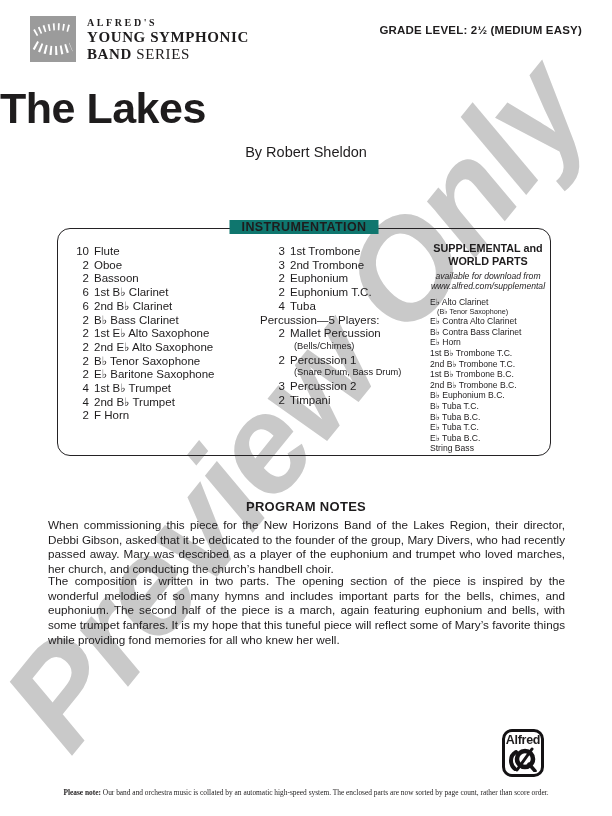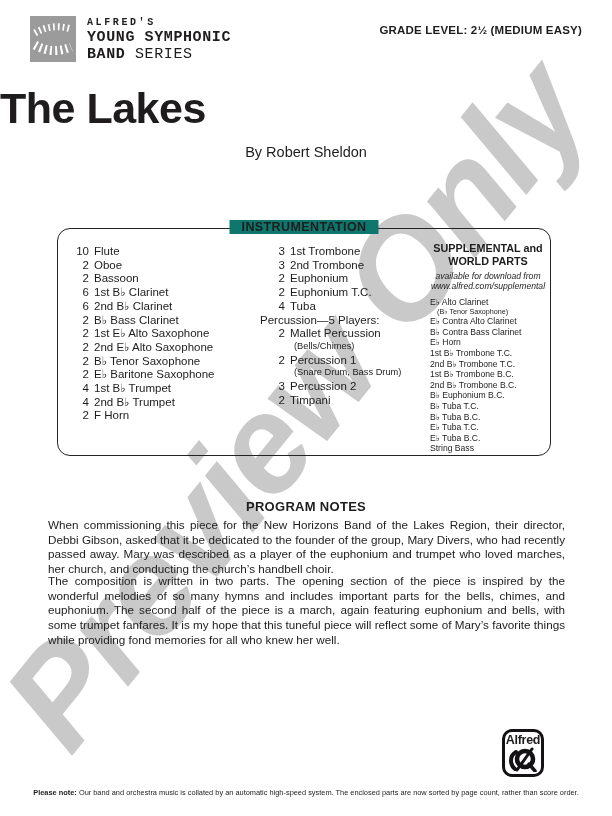--- a/index.html
+++ b/index.html
@@ -7,21 +7,21 @@
         font-family:"Liberation Sans",sans-serif;color:#1e1c1d;margin:0 auto;}
   .watermark{position:absolute;left:295px;top:405px;z-index:1;
         transform:translate(-50%,-50%) rotate(-51deg);
         font-size:138px;font-weight:bold;font-style:italic;letter-spacing:-3px;
         white-space:nowrap;}
   .content{position:absolute;inset:0;z-index:2;}
 
   
   .series-logo{position:absolute;left:30px;top:16px;display:flex;gap:11px;}
   .series-logo-icon{width:46px;height:46px;display:block;}
-  .series-text{font-family:Liberation Mono, monospace;padding-top:1px;}
+  .series-text{font-family:Liberation Serif, serif;padding-top:1px;}
   .s1{font-size:10px;font-weight:bold;letter-spacing:2.6px;line-height:12px;}
   .s2{font-size:15px;font-weight:bold;letter-spacing:0.6px;line-height:17px;}
   .s3{font-size:15px;letter-spacing:0.6px;line-height:17px;}
   .s3 .b{font-weight:bold;}
   .grade-level{position:absolute;right:30px;top:24px;font-weight:bold;font-size:11.5px;letter-spacing:0.2px;}
 
   
   .title{position:absolute;top:84px;left:0;right:0;margin:0;
          font-size:43px;font-weight:bold;letter-spacing:-0.5px;}
   .byline{position:absolute;top:144px;left:0;right:0;text-align:center;font-size:14.5px;}
@@ -56,21 +56,21 @@
   .pn-p.p1{top:518px;}
   .pn-p.p2{top:574px;}
 
   
   .alfred-logo{position:absolute;left:502px;top:729px;width:42px;height:48px;
         border:3px solid #141214;border-radius:10px;box-sizing:border-box;
         background:#fff;text-align:center;}
   .alfred-word{font-weight:bold;font-size:12.5px;line-height:13px;margin-top:2px;letter-spacing:-0.3px;}
   .alfred-glyph{display:block;margin:0 auto;}
 
-  .fine-print{position:absolute;top:788px;left:0;right:0;text-align:center;font-size:7.4px;}
+  .fine-print{position:absolute;top:788px;left:0;right:0;text-align:center;font-size:7.4px;font-family:Liberation Serif, serif;}
 </style>
 </head>
 <body>
 
 <div class="page">
 
   <div class="watermark" style="color: rgb(201, 201, 201);">Preview Only</div>
 
   <div class="content">
 

